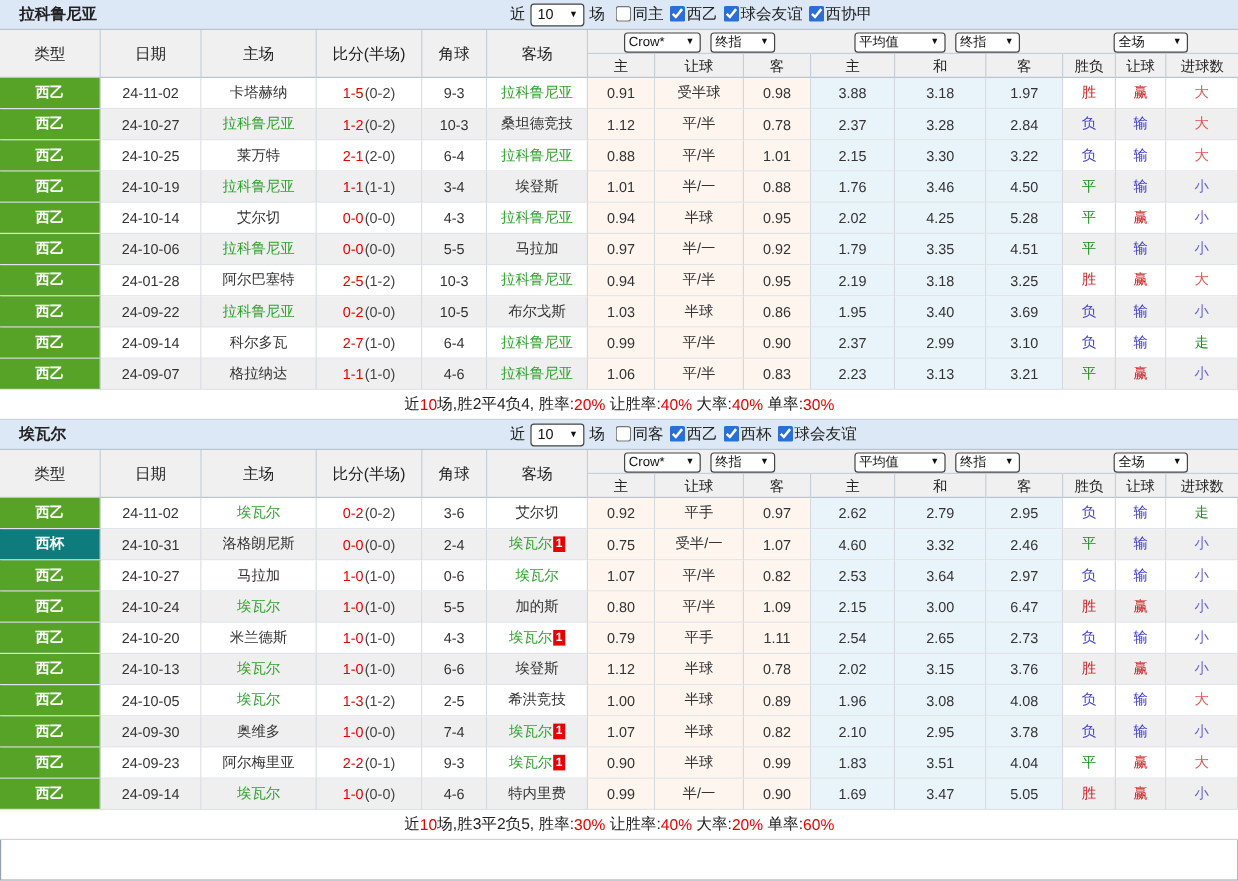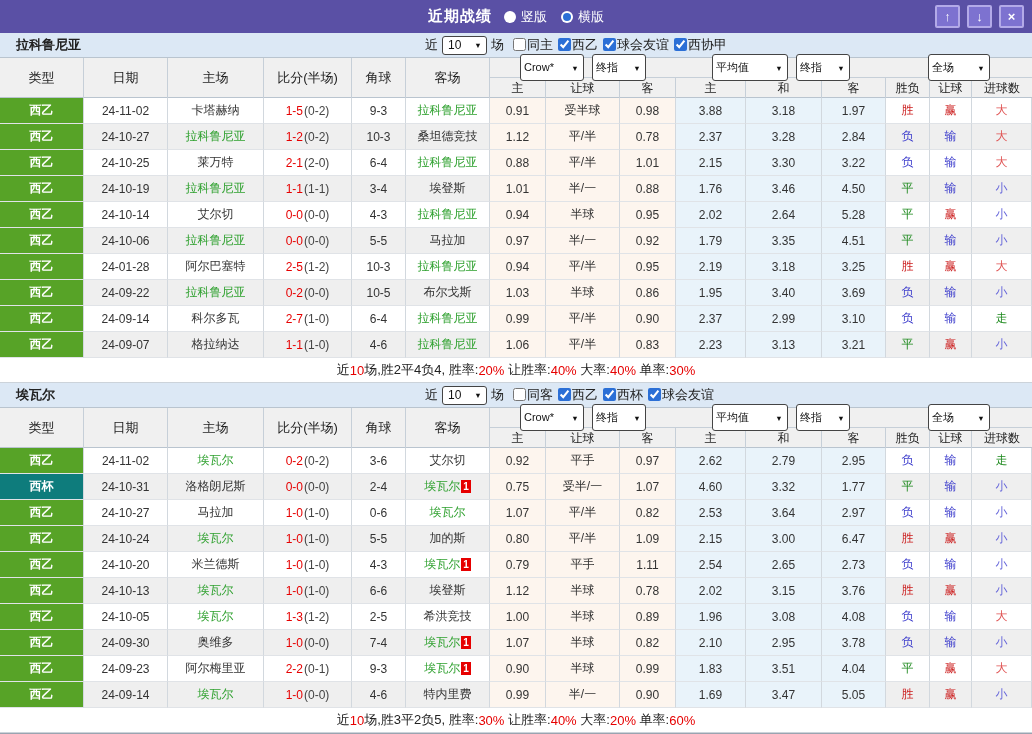--- a/index.html
+++ b/index.html
@@ -29,21 +29,21 @@
   .filters { position:absolute; left:425px; display:flex; align-items:center; gap:4px;
              font-size:13px; color:#222; white-space:nowrap; }
   .cb { display:inline-flex; align-items:center; margin-left:5px; gap:1px; cursor:pointer; }
   input[type=checkbox] { width:13px; height:13px; accent-color:var(--cb,#2b6fd6); margin:0; }
 
   
   .selwrap { position:relative; display:inline-block; }
   select { appearance:none; -webkit-appearance:none; border:1px solid #444; border-radius:3px;
            background:#fff; font-size:12px; height:19px; padding:0 13px 0 5px;
            font-family:inherit; color:#111; }
-  .gtop select { height:27px; font-size:11px; padding:0 12px 2px 3px; }
+  .gtop select { height:17px; font-size:11px; padding:0 12px 2px 3px; }
   .caret { position:absolute; right:4px; top:50%; transform:translateY(-50%) scale(.75);
            font-style:normal; pointer-events:none; font-size:10px; color:#111; }
   .w44{width:45px} .w64{width:64px} .w54{width:54px} .w74{width:76px} .w60{width:62px}
 
   
   .thead { display:flex; height:40px; background:var(--hbg,#f0f0f0); border-bottom:1px solid #b9c4cf; }
   .hc { display:flex; align-items:center; justify-content:center; font-size:13px; color:#222;
         border-right:1px solid #c6cfd8; height:40px; }
   .grp { display:flex; flex-direction:column; }
   .gtop { height:20px; display:flex; align-items:center; justify-content:center; gap:8px;
@@ -78,42 +78,20 @@
   .summary { height:25px; display:flex; align-items:center; justify-content:center;
              font-size:13px; color:#222; background:#fff; border-bottom:1px solid #ccd3da;
              white-space:pre; }
   .sred { color:var(--sumred,#e60000); }
 </style>
 </head>
 <body>
 
 <div class="page">
 
-  <div class="titlebar">
-    <span class="title">近期战绩</span>
-    <span class="radio-group">
-      <span class="radio">
-        <i class="r-circle">
-            <i class="bdot"></i>
-          </i>
-        <em style="font-style:normal">竖版</em>
-      </span>
-      <span class="radio">
-        <i class="r-circle r-checked">
-            <i class="bdot"></i>
-          </i>
-        <em style="font-style:normal">横版</em>
-      </span>
-    </span>
-    <span class="winbtns">
-      <button class="wbtn">↑</button>
-      <button class="wbtn">↓</button>
-      <button class="wbtn">×</button>
-    </span>
-  </div>
 
   <section>
     <div class="fbar">
       <span class="teamname">拉科鲁尼亚</span>
       <span class="filters">
         <span>近</span>
         <span class="selwrap">
           <select class="w44"><option>10</option></select>
           <i class="caret">▼</i>
         </span>
@@ -283,21 +261,21 @@
             <span class="ht">(0-0)</span>
           </div>
           <div class="cell c4 plain">4-3</div>
           <div class="cell c5 plain">
             <span class="tn hl">拉科鲁尼亚</span>
           </div>
           <div class="cell c6 crow">0.94</div>
           <div class="cell c7 crow">半球</div>
           <div class="cell c8 crow">0.95</div>
           <div class="cell c9 avg">2.02</div>
-          <div class="cell c10 avg">2.64</div>
+          <div class="cell c10 avg">4.25</div>
           <div class="cell c11 avg">5.28</div>
           <div class="cell c12 plain" style="color: rgb(31, 138, 31);">平</div>
           <div class="cell c13 plain" style="color: rgb(204, 32, 32);">赢</div>
           <div class="cell c14 plain" style="color: rgb(101, 101, 218);">小</div>
         </div>
         <div class="row alt">
           <div class="cell c0 plain lg" style="background: rgb(87, 163, 39);">西乙</div>
           <div class="cell c1 plain">24-10-06</div>
           <div class="cell c2 plain">
             <span class="tn hl">拉科鲁尼亚</span>
@@ -525,21 +503,21 @@
           <div class="cell c4 plain">2-4</div>
           <div class="cell c5 plain">
             <span class="tn hl">埃瓦尔</span>
             <i class="card">1</i>
           </div>
           <div class="cell c6 crow">0.75</div>
           <div class="cell c7 crow">受半/一</div>
           <div class="cell c8 crow">1.07</div>
           <div class="cell c9 avg">4.60</div>
           <div class="cell c10 avg">3.32</div>
-          <div class="cell c11 avg">1.77</div>
+          <div class="cell c11 avg">2.46</div>
           <div class="cell c12 plain" style="color: rgb(31, 138, 31);">平</div>
           <div class="cell c13 plain" style="color: rgb(60, 60, 204);">输</div>
           <div class="cell c14 plain" style="color: rgb(101, 101, 218);">小</div>
         </div>
         <div class="row">
           <div class="cell c0 plain lg" style="background: rgb(87, 163, 39);">西乙</div>
           <div class="cell c1 plain">24-10-27</div>
           <div class="cell c2 plain">
             <span class="tn">马拉加</span>
           </div>

